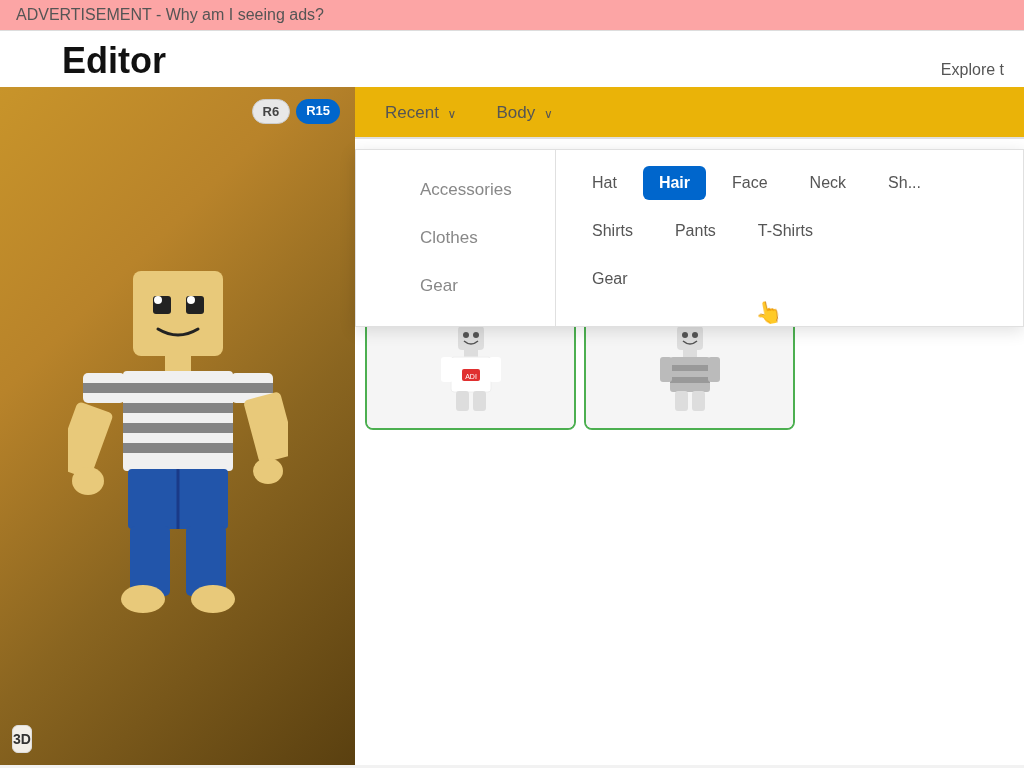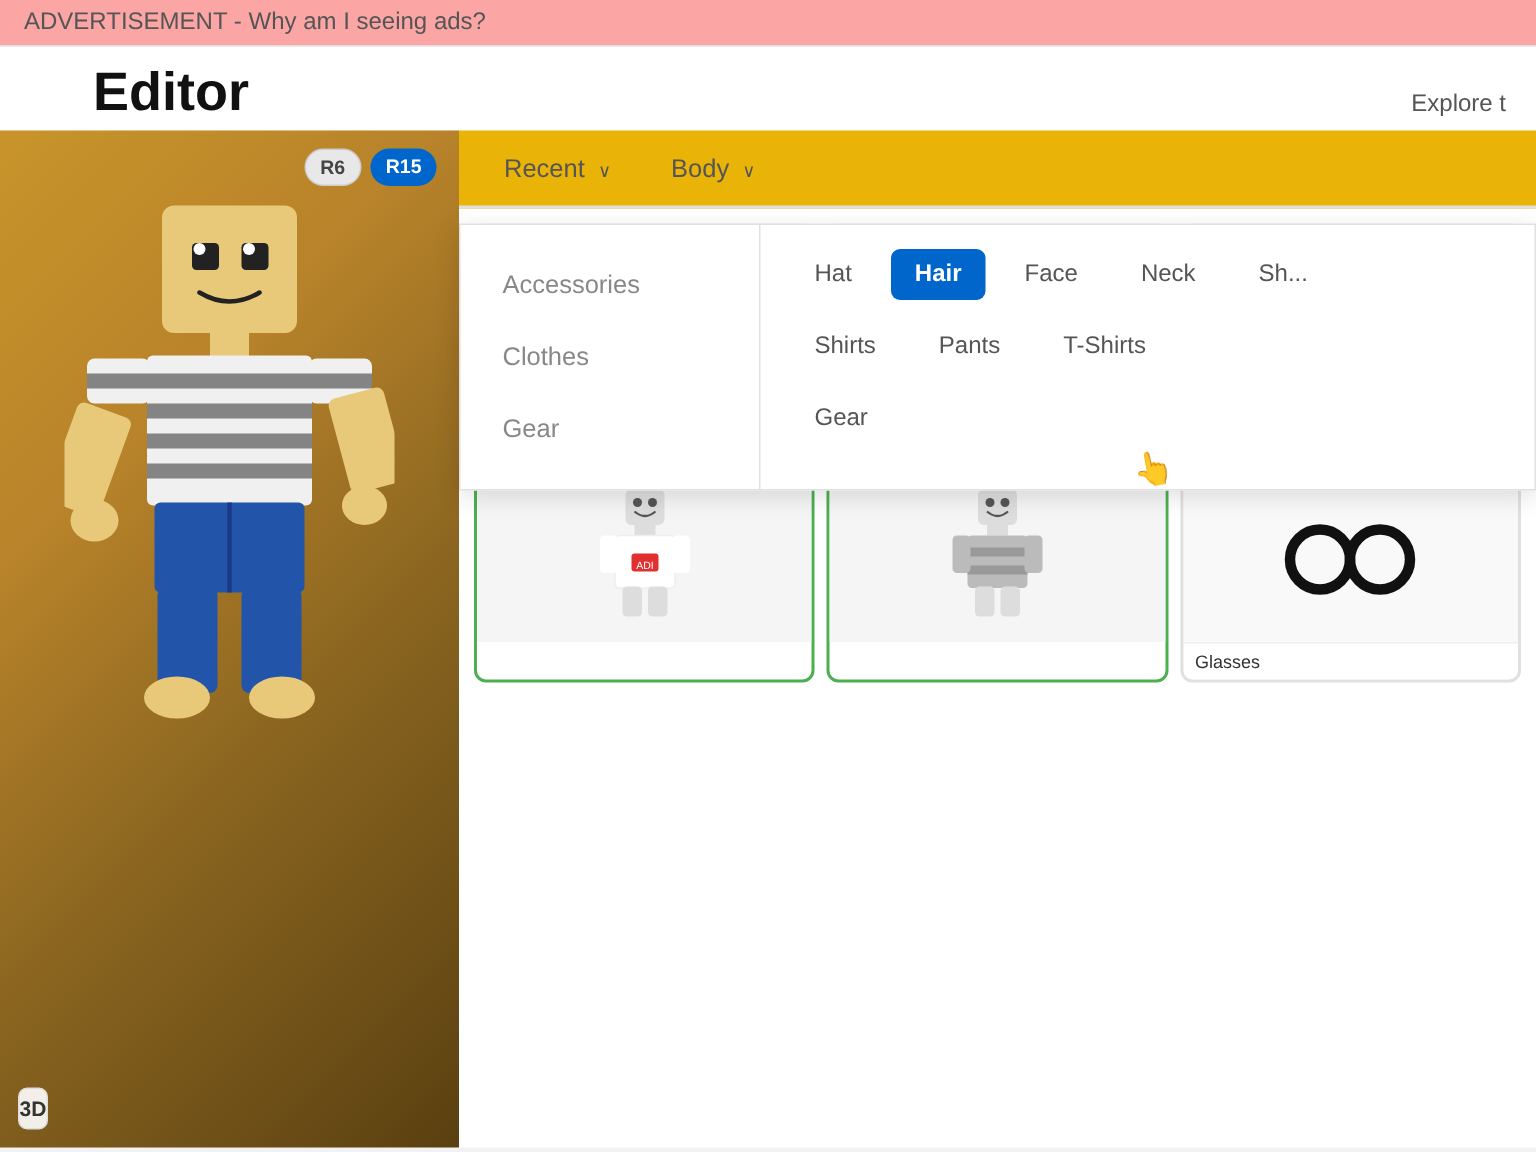--- a/index.html
+++ b/index.html
@@ -47,28 +47,28 @@
     }
 
     
     .main-content {
       display: flex;
       height: calc(768px - 90px);
       position: relative;
     }
 
     .avatar-panel {
-      width: 306px;
+      width: 355px;
       background: linear-gradient(135deg, #c8942a 0%, #b8832a 30%, #8a6520 60%, #5a4010 100%);
       position: relative;
       flex-shrink: 0;
       display: flex;
       flex-direction: column;
       align-items: center;
-      justify-content: flex-start;
+      justify-content: center;
       padding-top: 10px;
     }
 
     .avatar-badges {
       position: absolute;
       top: 12px;
       right: 15px;
       display: flex;
       gap: 6px;
     }
@@ -188,20 +188,21 @@
       width: 200px;
       padding: 16px 0;
       border-right: 1px solid #e0e0e0;
     }
 
     .dropdown-left-item {
       padding: 14px 28px;
       font-size: 17px;
       color: #888;
       cursor: pointer;
+      margin-left: 36px;
     }
 
     .dropdown-right {
       flex: 1;
       padding: 16px 20px;
     }
 
     .dropdown-row {
       display: flex;
       align-items: center;
@@ -473,35 +474,19 @@
               <rect x="20" y="70" width="13" height="20" rx="3" fill="#ddd"></rect>
               <rect x="37" y="70" width="13" height="20" rx="3" fill="#ddd"></rect>
 
               <circle cx="30" cy="14" r="3" fill="#555"></circle>
               <circle cx="40" cy="14" r="3" fill="#555"></circle>
               <path d="M28 20 Q35 26 42 20" stroke="#555" stroke-width="1.5" fill="none"></path>
             </svg>
           </div>
         </div>
 
-        <div class="catalog-item">
-          <div class="catalog-item-img" style="background:#f9f9f9;">
-            <svg width="90" height="90" viewBox="0 0 90 90">
-
-              <circle cx="25" cy="50" r="20" fill="none" stroke="#111" stroke-width="7"></circle>
-              <circle cx="65" cy="50" r="20" fill="none" stroke="#111" stroke-width="7"></circle>
-              <line x1="45" y1="50" x2="45" y2="50" stroke="#111" stroke-width="5"></line>
-
-              <path d="M44 48 Q45 44 46 48" stroke="#111" stroke-width="4" fill="none"></path>
-
-              <line x1="5" y1="50" x2="5" y2="50" stroke="#111" stroke-width="5"></line>
-              <line x1="85" y1="50" x2="85" y2="50" stroke="#111" stroke-width="5"></line>
-            </svg>
-          </div>
-          <div class="catalog-item-label">Glasses</div>
-        </div>
 
       </div>
     </div>
   </div>
 </div>
 
 <div style="position:fixed;top:300px;left:755px;font-size:22px;pointer-events:none;z-index:999;transform:rotate(-10deg);">👆</div>
 
 </body></html>

